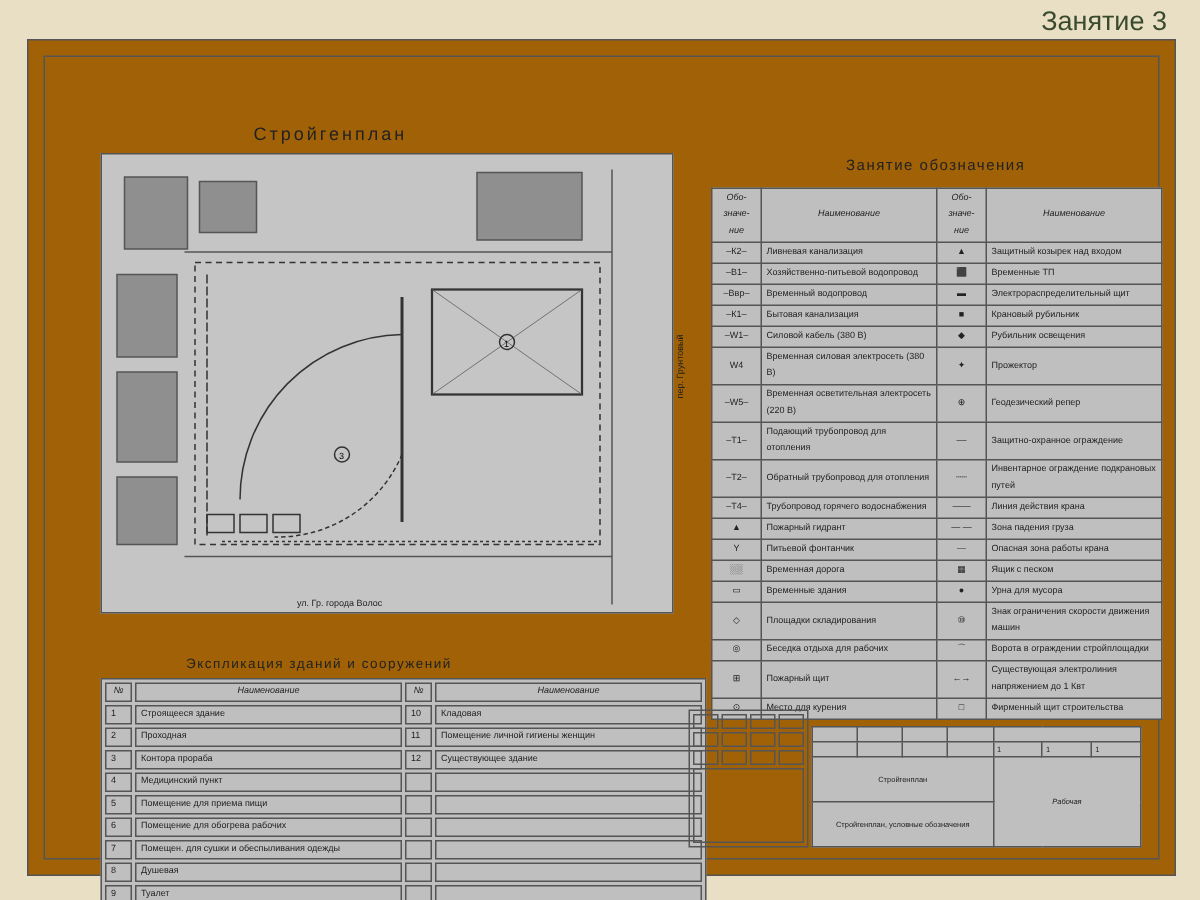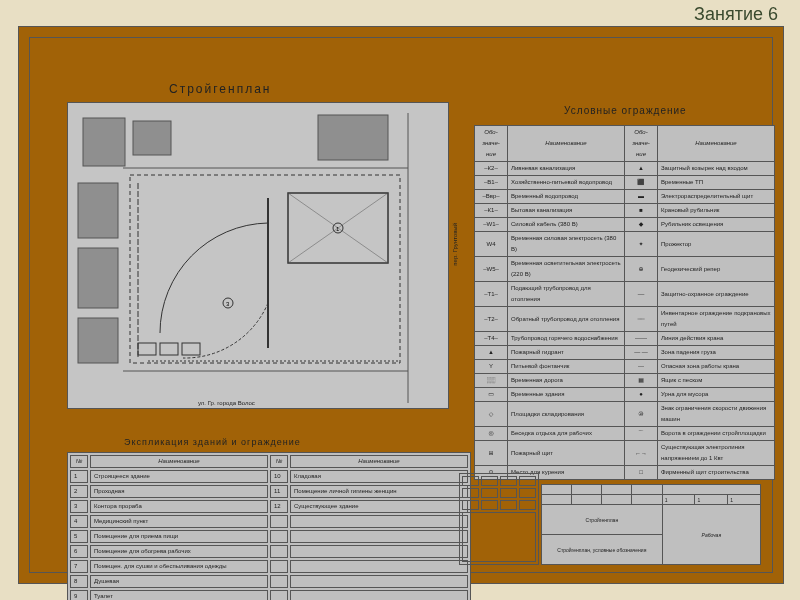--- a/index.html
+++ b/index.html
@@ -21,21 +21,21 @@
   .legend-table .name{width:110px}
   .stamp{position:absolute;right:22px;bottom:18px;width:220px;height:80px;border:1.5px solid #555;font-size:5px;background:#bfbfbf}
   .stamp td{border:1px solid #555;padding:1px 2px;color:#222}
   .mini-grid{position:absolute;right:244px;bottom:18px;width:80px;height:80px;border:1px solid #555}
   .mini-grid td{border:1px solid #555}
   svg.planmap{position:absolute;left:0;top:0;width:100%;height:100%}
 </style>
 </head>
 <body>
 
-<div class="header-label">Занятие 6</div>
+<div class="header-label">Занятие 3</div>
 
 <div class="sheet">
   <div class="inner-frame"></div>
 
   <div class="plan-title">Стройгенплан</div>
 
   <div class="plan-area">
     <svg class="planmap" viewBox="0 0 380 305">
 
       <rect x="15" y="15" width="42" height="48" fill="#8f8f8f" stroke="#555"></rect>
@@ -69,21 +69,21 @@
       <circle cx="160" cy="200" r="5" fill="none" stroke="#333"></circle>
         <text x="158" y="203" font-size="6">3</text>
 
       <line x1="70" y1="80" x2="70" y2="255" stroke="#333" stroke-dasharray="6,2"></line>
       <line x1="80" y1="258" x2="330" y2="258" stroke="#333" stroke-dasharray="2,2"></line>
     </svg>
     <div class="road-label" style="left:130px;bottom:2px">ул. Гр. города Волос</div>
     <div class="road-label" style="right:-4px;top:120px;transform:rotate(-90deg);transform-origin:right top">пер. Грунтовый</div>
   </div>
 
-  <div class="expl-title">Экспликация зданий и ограждение</div>
+  <div class="expl-title">Экспликация зданий и сооружений</div>
 
   <table class="expl-table">
     <tbody>
         <tr>
       <th style="width:10px">№</th>
           <th style="width:170px">Наименование</th>
       <th style="width:10px">№</th>
           <th style="width:170px">Наименование</th>
     </tr>
     <tr>
@@ -136,21 +136,21 @@
         </tr>
     <tr>
           <td>9</td>
           <td>Туалет</td>
           <td></td>
           <td></td>
         </tr>
   </tbody>
     </table>
 
-  <div class="legend-title">Условные ограждение</div>
+  <div class="legend-title">Занятие обозначения</div>
 
   <table class="legend-table">
     <tbody>
         <tr>
       <th class="sym">Обо-
 значе-
 ние</th>
           <th class="name">Наименование</th>
       <th class="sym">Обо-
 значе-

